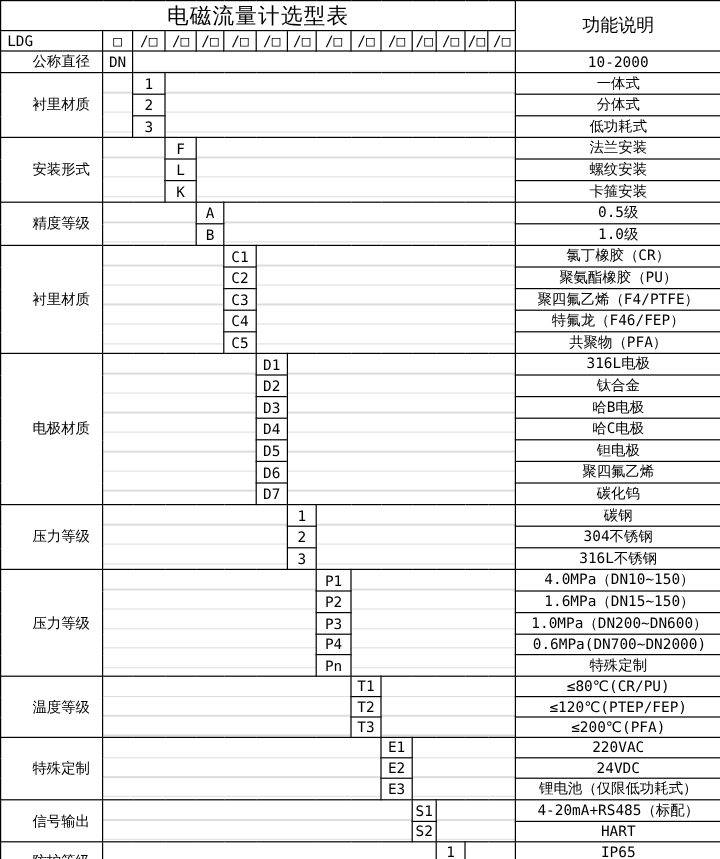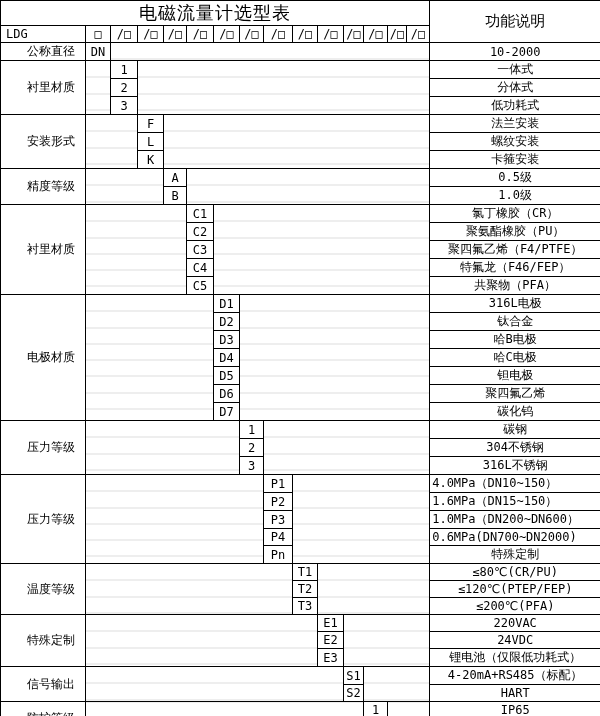--- a/index.html
+++ b/index.html
@@ -38,21 +38,21 @@
   }
   td.code{
     border:1px solid #000;
     text-align:center;
   }
   td.desc{
     border:1px solid #000;
     text-align:center;
   }
   td.desc.left{
-    text-align:left;
+    text-align:center;
     padding-left:2px;
   }
   td.sp{
     border:1px solid #000;
     background:repeating-linear-gradient(180deg,
       #ffffff 0px, #ffffff 15.2727px,
       #dcdcdc 15.2727px, #dcdcdc 16.2727px);
   }
 </style>
 </head>

